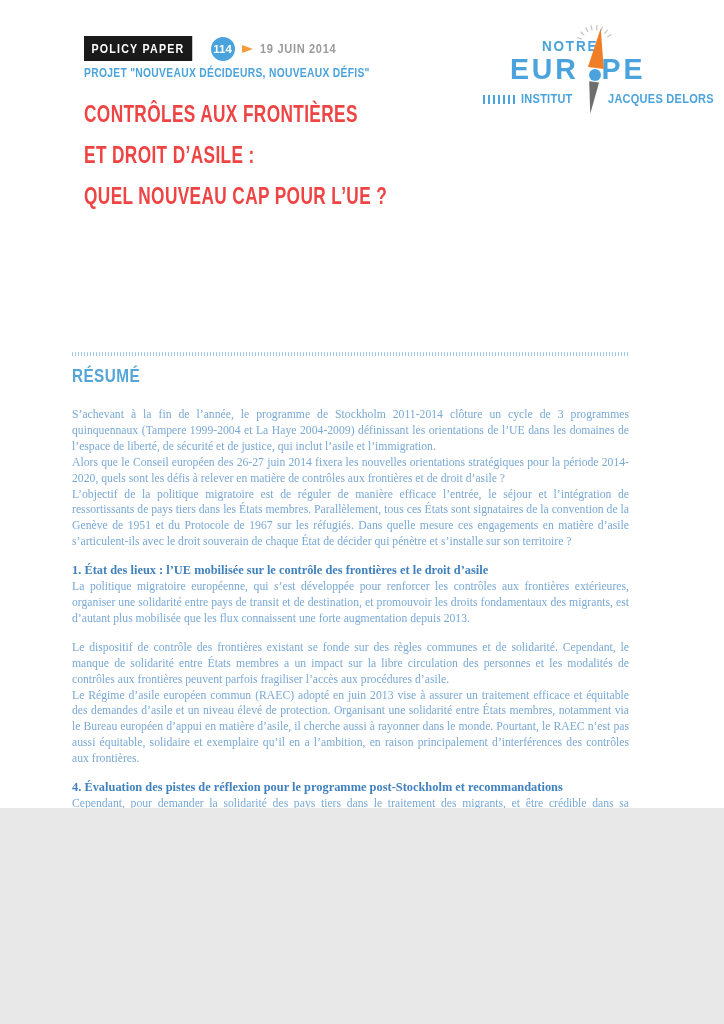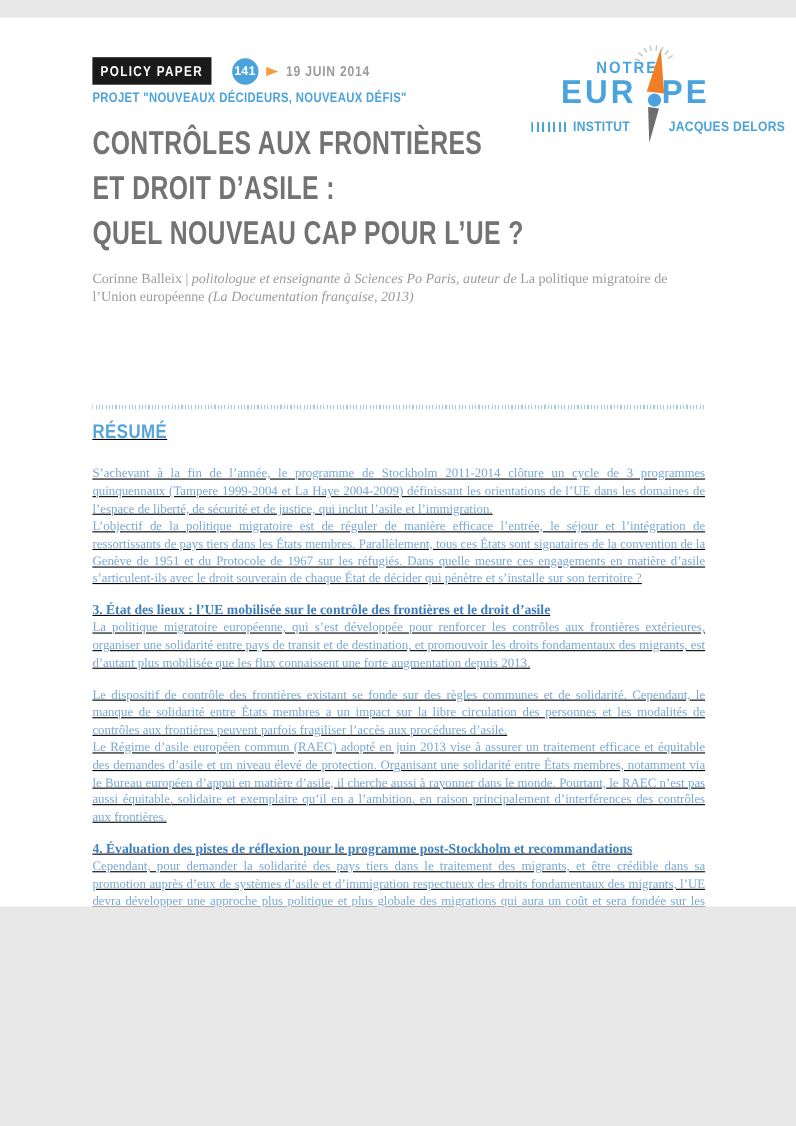--- a/index.html
+++ b/index.html
@@ -1,17 +1,17 @@
 <!DOCTYPE html>
 <html lang="fr"><head>
 <meta charset="utf-8">
 <style>
   html,body{margin:0;padding:0;}
   body{background:#e8e8e8;font-family:"Liberation Sans",sans-serif;}
-  .page{position:relative;width:724px;height:808px;background:#ffffff;overflow:hidden;margin:16px auto;}
+  .page{position:relative;width:724px;height:808px;background:#ffffff;overflow:hidden;margin:0 auto;}
 
   
   .masthead{position:absolute;left:84px;top:36px;display:flex;align-items:center;gap:7px;}
   .badge{background:#1a1a1a;color:#ffffff;font-weight:bold;font-size:13px;letter-spacing:1.5px;
          padding:5px 9px;transform:scaleX(.82);transform-origin:0 50%;white-space:nowrap;}
   .issue{width:24px;height:24px;border-radius:50%;background:#4aa3dc;color:#fff;font-weight:bold;
          font-size:11.5px;display:flex;align-items:center;justify-content:center;margin-left:-12px;}
   .arrow{width:0;height:0;border-left:11px solid #f59b3c;border-top:4.5px solid transparent;
          border-bottom:4.5px solid transparent;}
   .date{color:#9b9b9b;font-weight:bold;font-size:13px;letter-spacing:.8px;transform:scaleX(.85);
@@ -28,29 +28,29 @@
   .dot-gap{display:inline-block;width:24px;height:30px;position:relative;}
   .logo-row{position:absolute;left:3px;top:68px;display:flex;align-items:center;gap:6px;
             color:#4aa3dc;font-weight:bold;font-size:12.5px;letter-spacing:.3px;}
   .logo-ticks{width:32px;height:9px;
       background:repeating-linear-gradient(90deg,#4aa3dc 0 2px,transparent 2px 5px);}
   .needle-gap{width:16px;}
   .needle-svg{position:absolute;left:92px;top:0px;}
   .cond{transform:scaleX(.88);transform-origin:0 50%;display:inline-block;white-space:nowrap;}
 
   
-  .title{position:absolute;left:84px;top:94px;margin:0;color:#737373;font-weight:bold;
-         font-size:30px;line-height:41px;letter-spacing:.5px;}
+  .title{position:absolute;left:84px;top:94px;margin:0;color:#ef4444;font-weight:bold;
+         font-size:23px;line-height:41px;letter-spacing:.5px;}
   .title-line{display:block;transform:scaleX(.75);transform-origin:left top;white-space:nowrap;}
   .author{position:absolute;left:84px;top:229px;width:562px;font-family:"Liberation Serif",serif;
           font-size:12.8px;line-height:17px;color:#9b9b9b;}
   .it{font-style:italic;}
 
   
-  .content{position:absolute;left:84px;top:352px;width:557px;text-decoration:underline;}
+  .content{position:absolute;left:72px;top:352px;width:557px;}
   .dotted-rule{height:4px;width:100%;
       background:repeating-linear-gradient(90deg,#a5c9e8 0 1px,transparent 1px 3px);}
   .resume-heading{margin:10px 0 0 0;color:#55a5d9;font-weight:bold;font-size:18px;
       letter-spacing:.5px;transform:scaleX(.85);transform-origin:0 0;}
   .bodytext{margin-top:20px;font-family:"Liberation Serif",serif;font-size:11.7px;line-height:15.9px;
       color:#7aa9d5;text-align:justify;hyphens:auto;-webkit-hyphens:auto;}
   .bodytext p{margin:0;}
   .section{margin-top:13px;}
   .sec-heading{font-weight:bold;color:#4181be;font-size:12.4px;}
   .closing{margin-top:13px;}
@@ -62,21 +62,21 @@
   .footer .pg{color:#2b2b2b;font-weight:bold;font-size:12px;transform:scaleX(.85);}
   .footer .dash{color:#eba757;font-weight:bold;font-size:13px;}
 </style>
 </head>
 <body>
 
 <div class="page">
 
   <div class="masthead">
     <div class="badge">POLICY PAPER</div>
-    <div class="issue">141</div>
+    <div class="issue">114</div>
     <div class="arrow"></div>
     <div class="date">19 JUIN 2014</div>
   </div>
   <div class="project">PROJET "NOUVEAUX DÉCIDEURS, NOUVEAUX DÉFIS"</div>
 
   <div class="logo">
     <div class="logo-notre">NOTRE</div>
     <div class="logo-europe">
       <span>EUR</span>
       <span class="dot-gap"></span>
@@ -106,34 +106,32 @@
       <circle cx="23" cy="51" r="6" fill="#4aa3dc"></circle>
     </svg>
   </div>
 
   <h1 class="title">
     <span class="title-line">CONTRÔLES AUX FRONTIÈRES</span>
     <span class="title-line">ET DROIT D’ASILE :</span>
     <span class="title-line">QUEL NOUVEAU CAP POUR L’UE ?</span>
   </h1>
 
-  <div class="author">
-    <span>Corinne Balleix </span><span>| </span><span class="it">politologue et enseignante à Sciences Po Paris, auteur de </span><span>La politique migratoire de l’Union européenne </span><span class="it">(La Documentation française, 2013)</span>
-  </div>
 
   <div class="content">
     <div class="dotted-rule"></div>
     <h2 class="resume-heading">RÉSUMÉ</h2>
 
     <div class="bodytext">
       <p>S’achevant à la fin de l’année, le programme de Stockholm 2011-2014 clôture un cycle de 3 programmes quinquennaux (Tampere 1999-2004 et La Haye 2004-2009) définissant les orientations de l’UE dans les domaines de l’espace de liberté, de sécurité et de justice, qui inclut l’asile et l’immigration.</p>
+      <p>Alors que le Conseil européen des 26-27 juin 2014 fixera les nouvelles orientations stratégiques pour la période 2014-2020, quels sont les défis à relever en matière de contrôles aux frontières et de droit d’asile ?</p>
       <p>L’objectif de la politique migratoire est de réguler de manière efficace l’entrée, le séjour et l’intégration de ressortissants de pays tiers dans les États membres. Parallèlement, tous ces États sont signataires de la convention de la Genève de 1951 et du Protocole de 1967 sur les réfugiés. Dans quelle mesure ces engagements en matière d’asile s’articulent-ils avec le droit souverain de chaque État de décider qui pénètre et s’installe sur son territoire ?</p>
 
       <div class="section">
-        <p class="sec-heading">3. État des lieux : l’UE mobilisée sur le contrôle des frontières et le droit d’asile</p>
+        <p class="sec-heading">1. État des lieux : l’UE mobilisée sur le contrôle des frontières et le droit d’asile</p>
         <p>La politique migratoire européenne, qui s’est développée pour renforcer les contrôles aux frontières extérieures, organiser une solidarité entre pays de transit et de destination, et promouvoir les droits fondamentaux des migrants, est d’autant plus mobilisée que les flux connaissent une forte augmentation depuis 2013.</p>
       </div>
 
       <div class="section">
         <p>Le dispositif de contrôle des frontières existant se fonde sur des règles communes et de solidarité. Cependant, le manque de solidarité entre États membres a un impact sur la libre circulation des personnes et les modalités de contrôles aux frontières peuvent parfois fragiliser l’accès aux procédures d’asile.</p>
         <p>Le Régime d’asile européen commun (RAEC) adopté en juin 2013 vise à assurer un traitement efficace et équitable des demandes d’asile et un niveau élevé de protection. Organisant une solidarité entre États membres, notamment via le Bureau européen d’appui en matière d’asile, il cherche aussi à rayonner dans le monde. Pourtant, le RAEC n’est pas aussi équitable, solidaire et exemplaire qu’il en a l’ambition, en raison principalement d’interférences des contrôles aux frontières.</p>
       </div>
 
       <div class="section">
         <p class="sec-heading">4. Évaluation des pistes de réflexion pour le programme post-Stockholm et recommandations</p>

